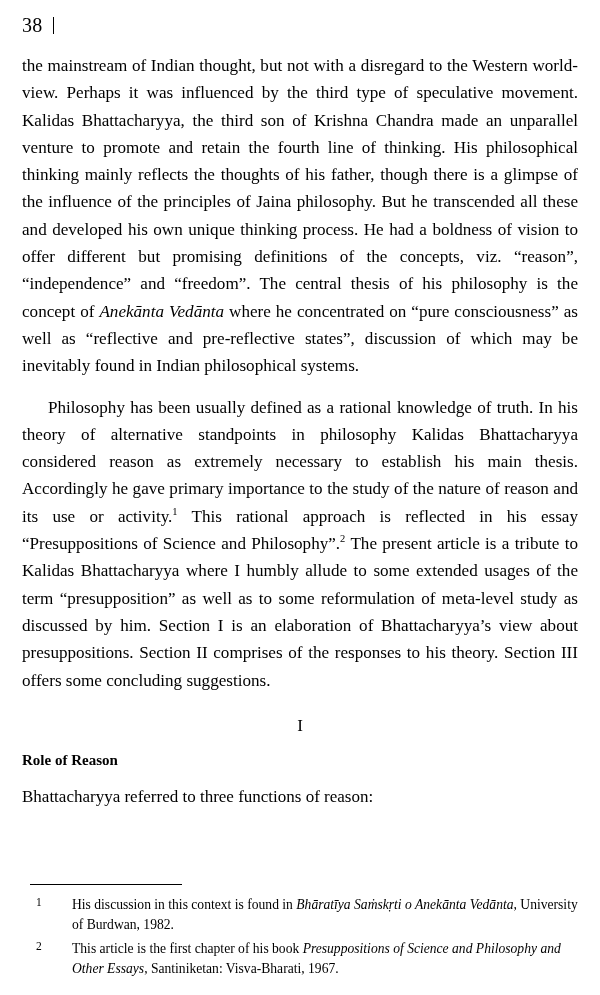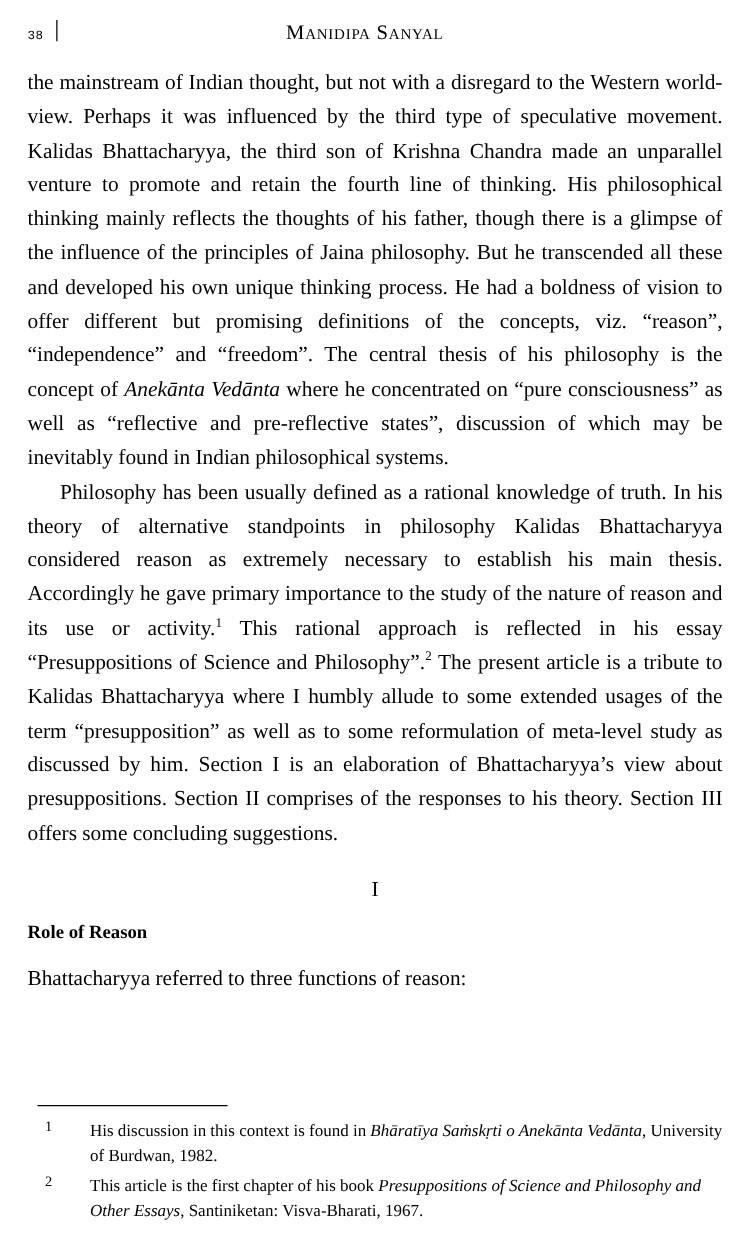--- a/index.html
+++ b/index.html
@@ -24,22 +24,22 @@
   }
   .running-head {
     display: flex;
     align-items: baseline;
     font-size: 15.5px;
     letter-spacing: 0.3px;
     margin-bottom: 16px;
     height: 22px;
   }
   .folio {
-    font-size: 10px;
-    font-family: Liberation Mono, monospace;
+    font-size: 20px;
+    font-family: Liberation Serif, serif;
   }
   .rule {
     display: inline-block;
     margin-left: 10px;
     margin-right: 0;
     width: 1px;
     height: 17px;
     background: #000;
     position: relative;
     top: 2px;
@@ -55,21 +55,21 @@
   .body-text p {
     margin: 0;
     font-size: 17.1px;
     line-height: 27.3px;
     text-align: justify;
     text-justify: inter-word;
     hyphens: none;
   }
   .body-text p.indent {
     text-indent: 26px;
-    margin-top: 0;
+    margin-top: 14px;
   }
   .sec-num {
     text-align: center;
     font-size: 17px;
     margin: 22px 0 16px 0;
     font-family: "Liberation Serif", serif;
   }
   .sec-title {
     font-size: 15px;
     font-weight: bold;
@@ -122,21 +122,20 @@
   }
 </style>
 </head>
 <body>
 
 <div class="page">
 
   <div class="running-head">
     <span class="folio">38</span>
     <span class="rule"></span>
-    <span class="head-title">Manidipa Sanyal</span>
   </div>
 
   <div class="body-text">
     <p><span>the mainstream of Indian thought, but not with a disregard to the Western world-view. Perhaps it was influenced by the third type of speculative movement. Kalidas Bhattacharyya, the third son of Krishna Chandra made an unparallel venture to promote and retain the fourth line of thinking. His philosophical thinking mainly reflects the thoughts of his father, though there is a glimpse of the influence of the principles of Jaina philosophy. But he transcended all these and developed his own unique thinking process. He had a boldness of vision to offer different but promising definitions of the concepts, viz. “reason”, “independence” and “freedom”. The central thesis of his philosophy is the concept of </span><i>Anekānta Vedānta</i><span> where he concentrated on “pure consciousness” as well as “reflective and pre-reflective states”, discussion of which may be inevitably found in Indian philosophical systems.</span></p>
 
     <p class="indent"><span>Philosophy has been usually defined as a rational knowledge of truth. In his theory of alternative standpoints in philosophy Kalidas Bhattacharyya considered reason as extremely necessary to establish his main thesis. Accordingly he gave primary importance to the study of the nature of reason and its use or activity.</span><sup>1</sup><span> This rational approach is reflected in his essay “Presuppositions of Science and Philosophy”.</span><sup>2</sup><span> The present article is a tribute to Kalidas Bhattacharyya where I humbly allude to some extended usages of the term “presupposition” as well as to some reformulation of meta-level study as discussed by him. Section I is an elaboration of Bhattacharyya’s view about presuppositions. Section II comprises of the responses to his theory. Section III offers some concluding suggestions.</span></p>
   </div>
 
   <div class="sec-num">I</div>
   <div class="sec-title">Role of Reason</div>

